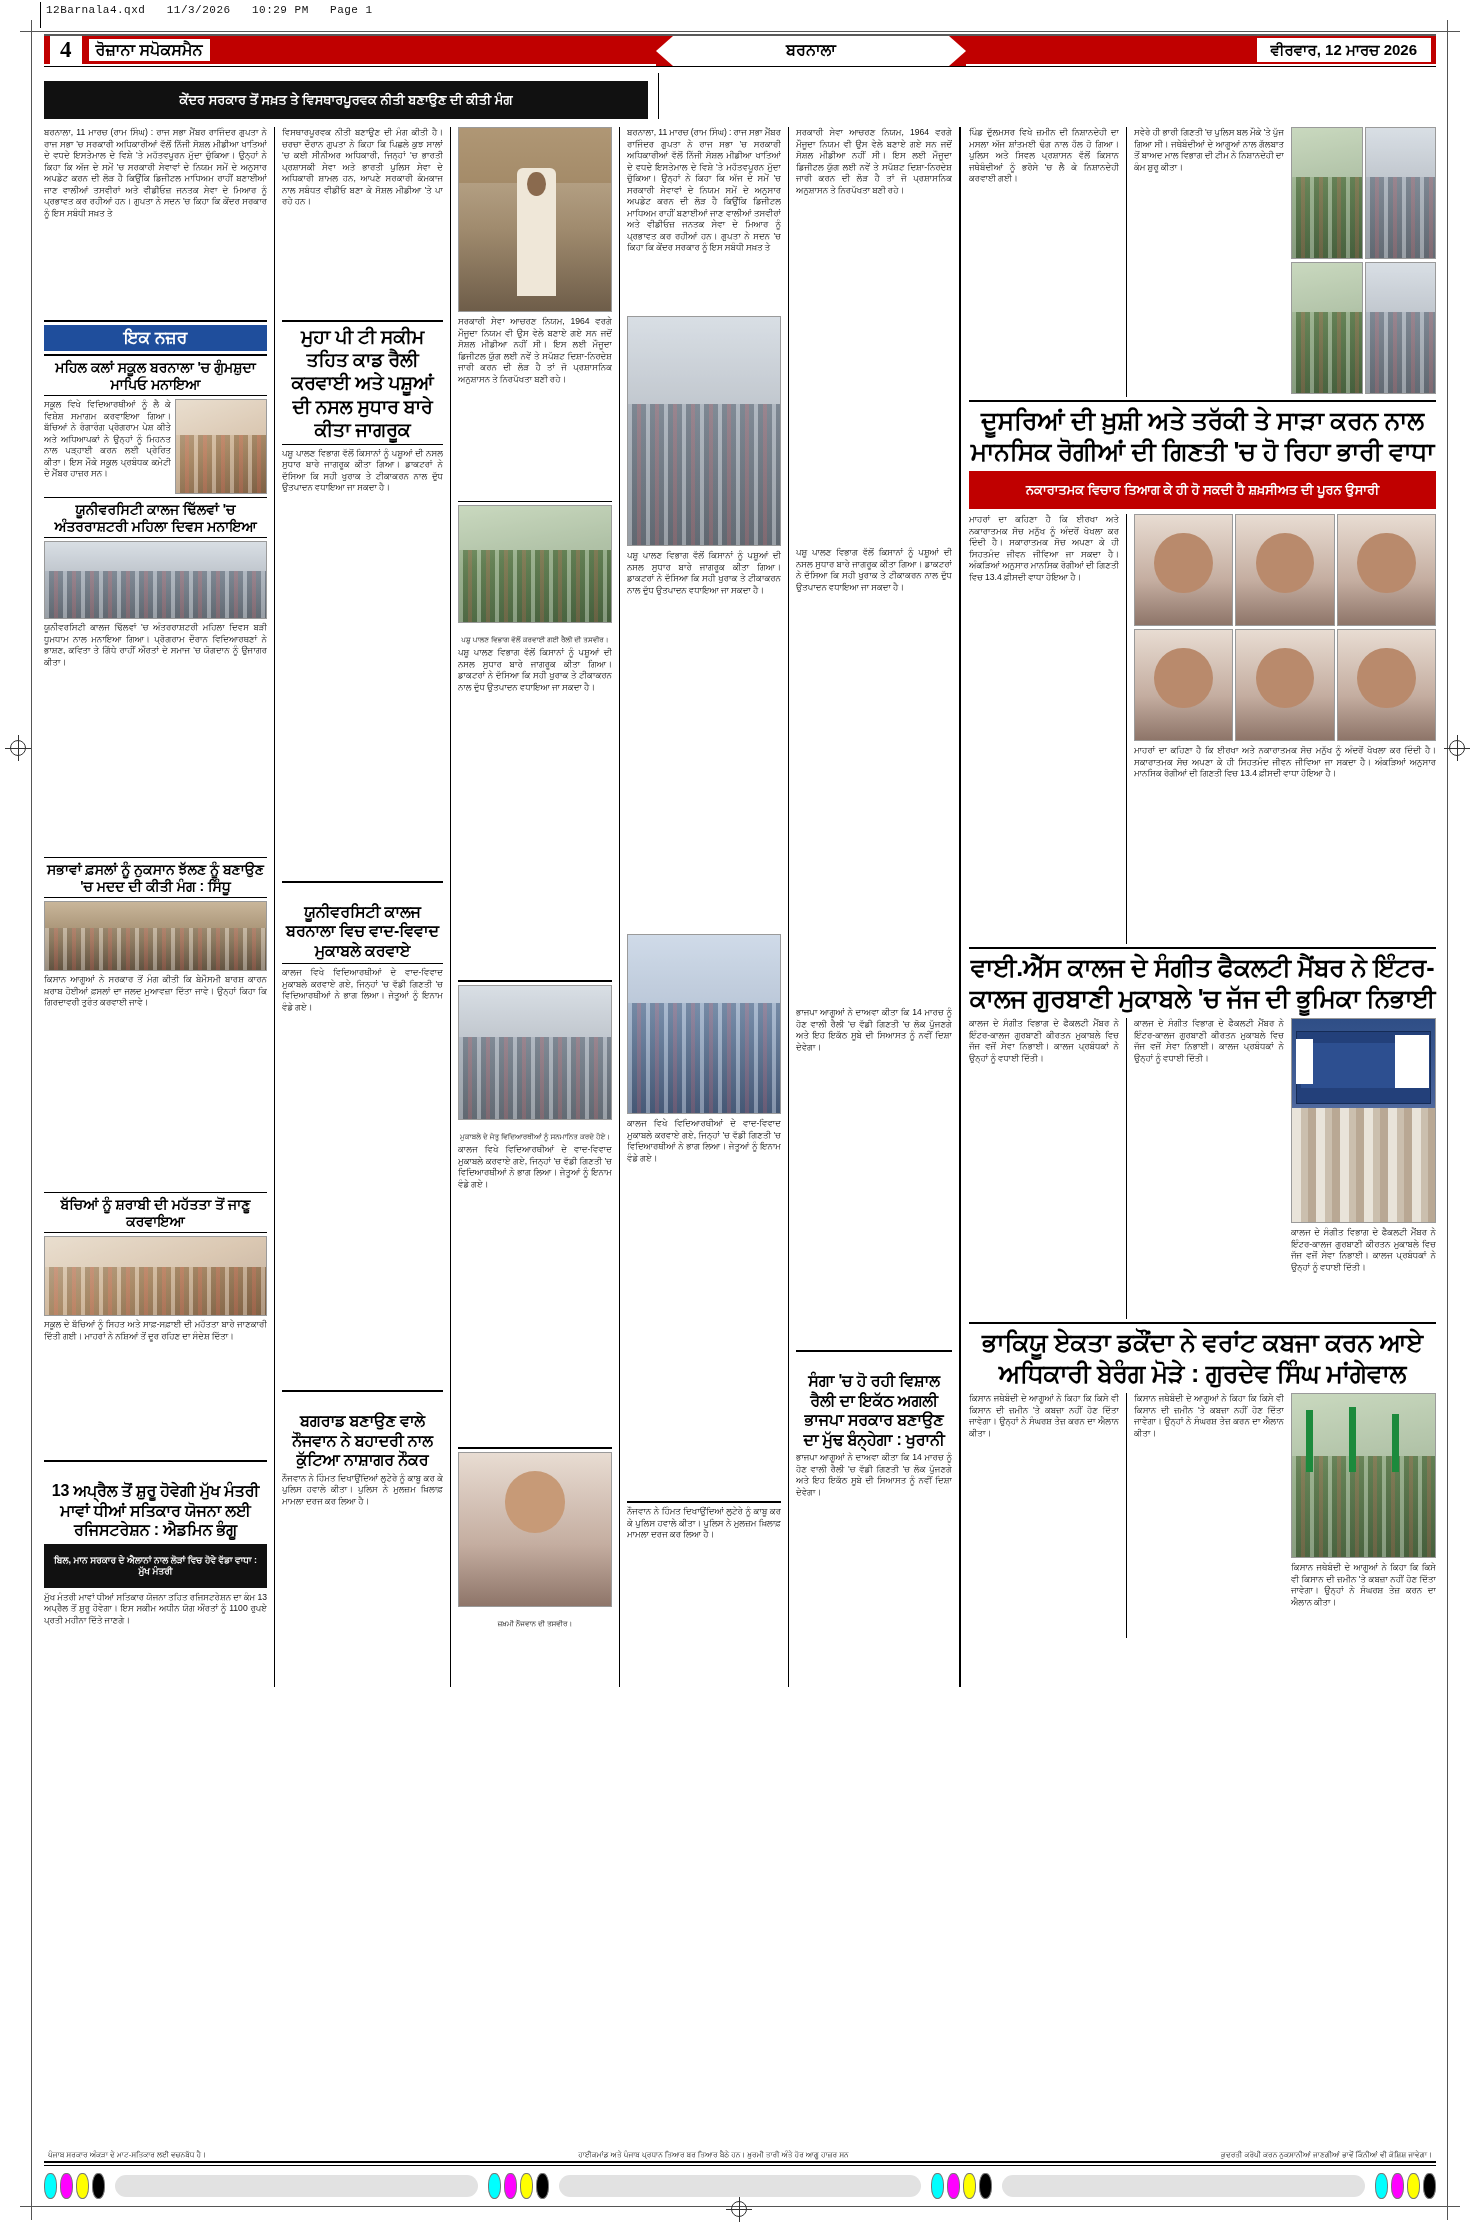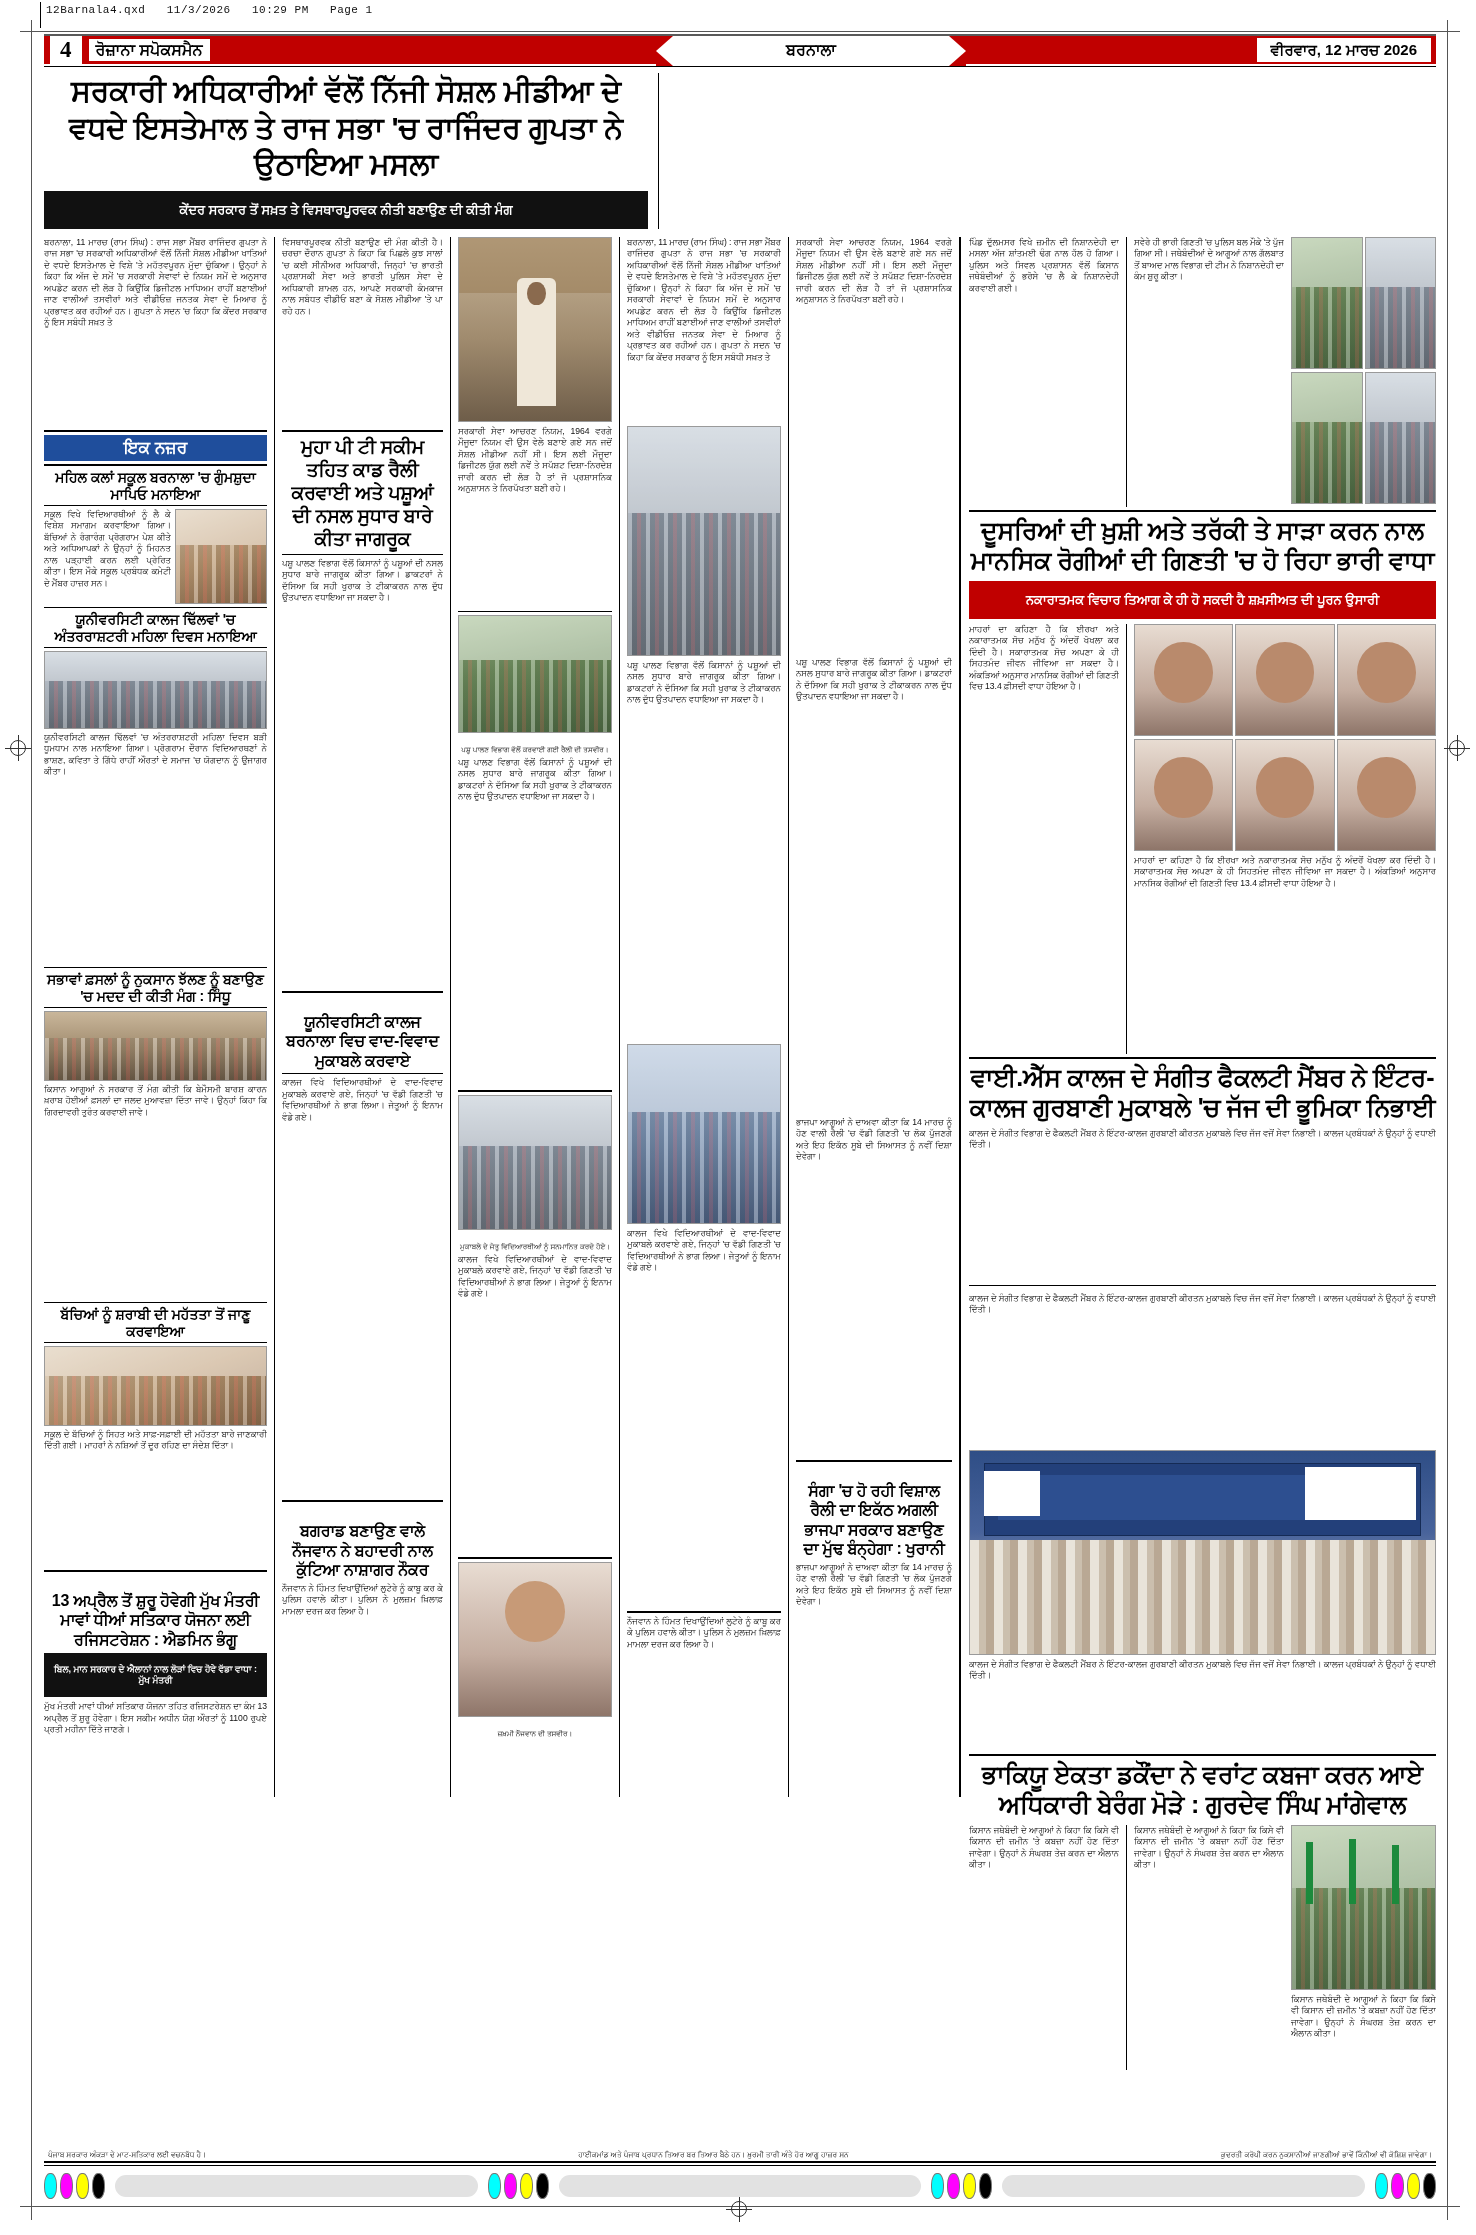--- a/index.html
+++ b/index.html
@@ -192,21 +192,20 @@
     <div class="mh-center">ਬਰਨਾਲਾ</div>
     <div class="mh-red-right">
       <div class="mh-date">ਵੀਰਵਾਰ, 12 ਮਾਰਚ 2026</div>
     </div>
   </div>
   <div class="rule-h" style="margin-top:2px"></div>
 
   <div style="display:flex; gap:0; margin-top:6px;">
 
     <div style="flex:0 0 614px; padding-right:10px;">
-      <div class="hl hl-xl">ਸਰਕਾਰੀ ਅਧਿਕਾਰੀਆਂ ਵੱਲੋਂ ਨਿੱਜੀ ਸੋਸ਼ਲ ਮੀਡੀਆ ਦੇ ਵਧਦੇ ਇਸਤੇਮਾਲ ਤੇ ਰਾਜ ਸਭਾ 'ਚ ਰਾਜਿੰਦਰ ਗੁਪਤਾ ਨੇ ਉਠਾਇਆ ਮਸਲਾ</div>
       <div class="kicker" style="margin-top:8px;">ਕੇਂਦਰ ਸਰਕਾਰ ਤੋਂ ਸਖ਼ਤ ਤੇ ਵਿਸਥਾਰਪੂਰਵਕ ਨੀਤੀ ਬਣਾਉਣ ਦੀ ਕੀਤੀ ਮੰਗ</div>
     </div>
 
     <div style="flex:0 0 1px; background:#000;"></div>
 
   </div>
 
   <div style="display:flex; margin-top:8px; height:1560px;">
 
     <div style="flex:0 0 230px; padding-right:7px;">
@@ -400,21 +399,21 @@
                 <div class="face" style="left:20%;top:16%;width:60%;height:55%;background:#b98a6c"></div>
               </div>
           </div>
           <div class="txt" style="height:198px; margin-top:4px;">ਮਾਹਰਾਂ ਦਾ ਕਹਿਣਾ ਹੈ ਕਿ ਈਰਖਾ ਅਤੇ ਨਕਾਰਾਤਮਕ ਸੋਚ ਮਨੁੱਖ ਨੂੰ ਅੰਦਰੋਂ ਖੋਖਲਾ ਕਰ ਦਿੰਦੀ ਹੈ। ਸਕਾਰਾਤਮਕ ਸੋਚ ਅਪਣਾ ਕੇ ਹੀ ਸਿਹਤਮੰਦ ਜੀਵਨ ਜੀਵਿਆ ਜਾ ਸਕਦਾ ਹੈ। ਅੰਕੜਿਆਂ ਅਨੁਸਾਰ ਮਾਨਸਿਕ ਰੋਗੀਆਂ ਦੀ ਗਿਣਤੀ ਵਿਚ 13.4 ਫ਼ੀਸਦੀ ਵਾਧਾ ਹੋਇਆ ਹੈ।</div>
         </div>
       </div>
 
       <div class="thick-rule"></div>
 
       <div class="hl hl-lg">ਵਾਈ.ਐੱਸ ਕਾਲਜ ਦੇ ਸੰਗੀਤ ਫੈਕਲਟੀ ਮੈਂਬਰ ਨੇ ਇੰਟਰ-ਕਾਲਜ ਗੁਰਬਾਣੀ ਮੁਕਾਬਲੇ 'ਚ ਜੱਜ ਦੀ ਭੂਮਿਕਾ ਨਿਭਾਈ</div>
-      <div style="display:flex; gap:7px; margin-top:5px;flex-direction:column;">
+      <div style="display:flex; gap:7px; margin-top:5px;">
         <div class="txt" style="flex:0 0 150px; height:300px;">ਕਾਲਜ ਦੇ ਸੰਗੀਤ ਵਿਭਾਗ ਦੇ ਫੈਕਲਟੀ ਮੈਂਬਰ ਨੇ ਇੰਟਰ-ਕਾਲਜ ਗੁਰਬਾਣੀ ਕੀਰਤਨ ਮੁਕਾਬਲੇ ਵਿਚ ਜੱਜ ਵਜੋਂ ਸੇਵਾ ਨਿਭਾਈ। ਕਾਲਜ ਪ੍ਰਬੰਧਕਾਂ ਨੇ ਉਨ੍ਹਾਂ ਨੂੰ ਵਧਾਈ ਦਿੱਤੀ।</div>
         <div style="flex:0 0 1px; background:#000;"></div>
         <div class="txt" style="flex:0 0 150px; height:300px;">ਕਾਲਜ ਦੇ ਸੰਗੀਤ ਵਿਭਾਗ ਦੇ ਫੈਕਲਟੀ ਮੈਂਬਰ ਨੇ ਇੰਟਰ-ਕਾਲਜ ਗੁਰਬਾਣੀ ਕੀਰਤਨ ਮੁਕਾਬਲੇ ਵਿਚ ਜੱਜ ਵਜੋਂ ਸੇਵਾ ਨਿਭਾਈ। ਕਾਲਜ ਪ੍ਰਬੰਧਕਾਂ ਨੇ ਉਨ੍ਹਾਂ ਨੂੰ ਵਧਾਈ ਦਿੱਤੀ।</div>
         <div style="flex:1 1 auto;">
           <div class="photo p-stage" style="height:205px;">
             <div style="position:absolute;left:3%;top:6%;width:94%;height:36%;background:#23407a;border:1px solid #152b55;"></div>
             <div style="position:absolute;left:6%;top:12%;width:88%;height:22%;background:#2d4f90;"></div>
             <div style="position:absolute;left:72%;top:8%;width:24%;height:26%;background:#ffffff;"></div>
             <div style="position:absolute;left:3%;top:10%;width:12%;height:22%;background:#ffffff;"></div>
             <div style="position:absolute;left:0;right:0;bottom:0;height:56%;background:repeating-linear-gradient(90deg,#e9e4da 0 9px,#cbbfae 9px 16px,#b9a894 16px 24px);"></div>

